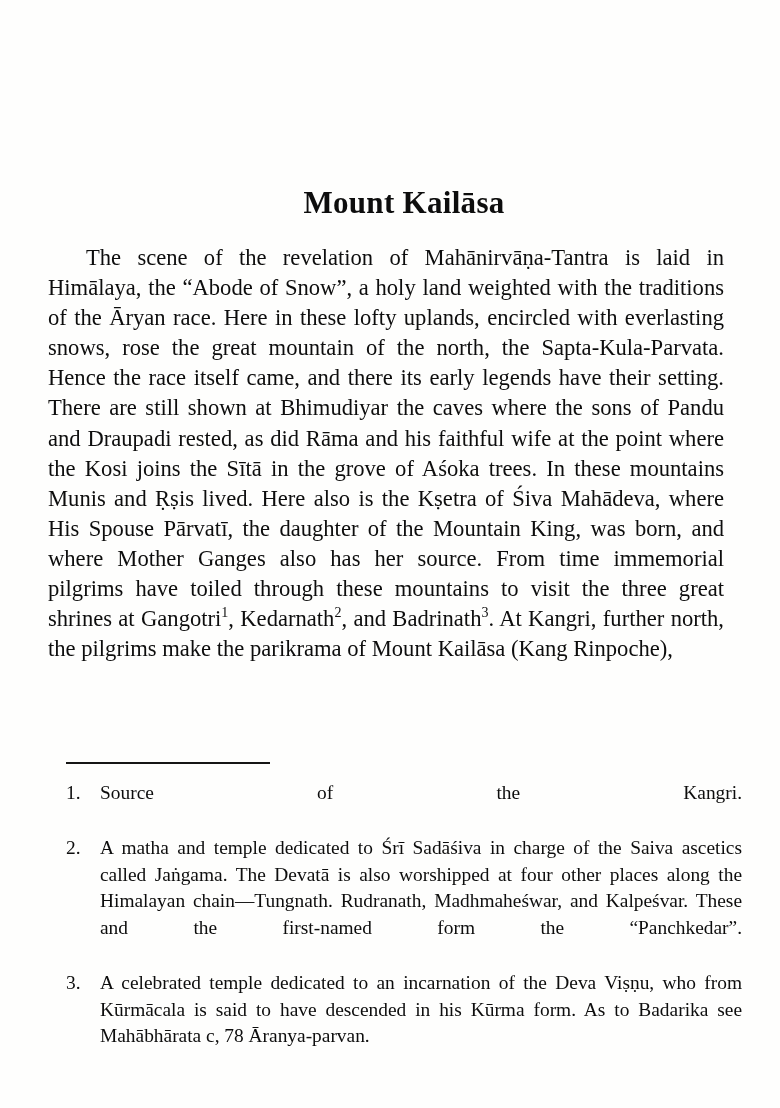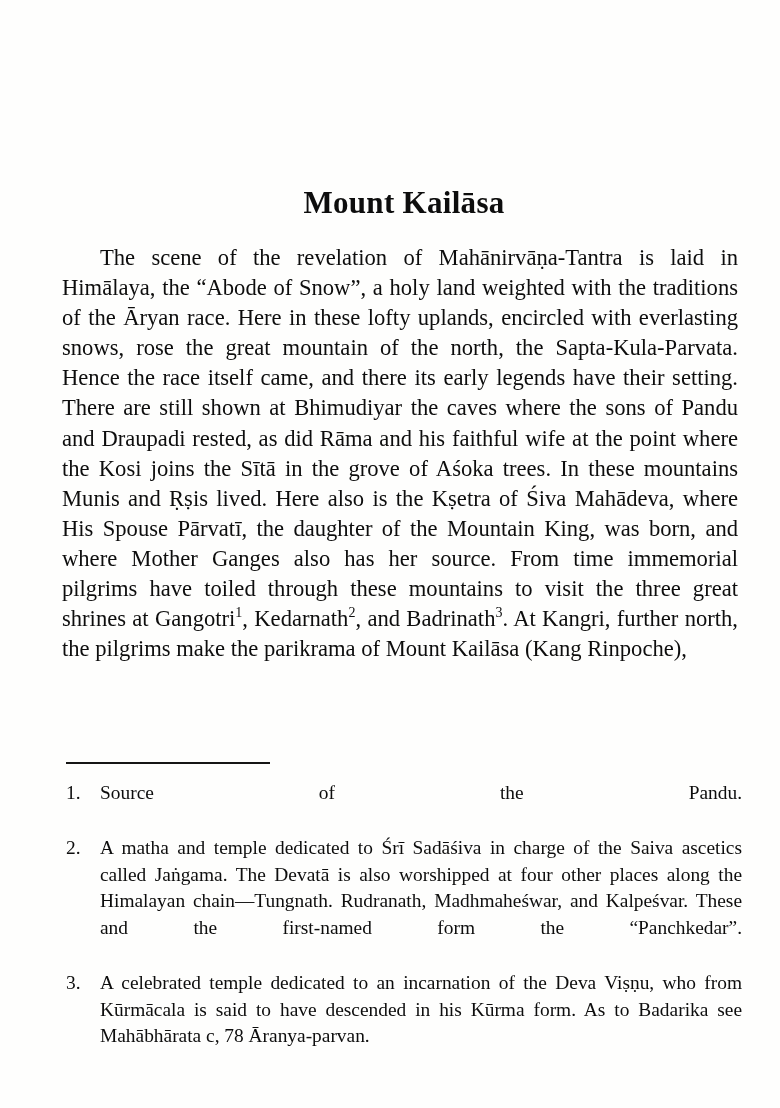--- a/index.html
+++ b/index.html
@@ -27,21 +27,21 @@
     width: 676px;
     text-align: center;
     font-size: 31px;
     font-weight: bold;
     letter-spacing: 0.3px;
     line-height: 1.1;
   }
   .body-block {
     position: absolute;
     top: 243px;
-    left: 62px;
+    left: 48px;
     width: 676px;
   }
   .body-para {
     margin: 0;
     text-align: justify;
     text-justify: inter-word;
     font-size: 22.6px;
     line-height: 30.1px;
     text-indent: 38px;
     -webkit-hyphens: none;
@@ -102,21 +102,21 @@
 
   <div class="body-block">
     <p class="body-para"><span>The scene of the revelation of Mahānirvāṇa-Tantra is laid in Himālaya, the “Abode of Snow”, a holy land weighted with the traditions of the Āryan race. Here in these lofty uplands, encircled with everlasting snows, rose the great mountain of the north, the Sapta-Kula-Parvata. Hence the race itself came, and there its early legends have their setting. There are still shown at Bhimudiyar the caves where the sons of Pandu and Draupadi rested, as did Rāma and his faithful wife at the point where the Kosi joins the Sītā in the grove of Aśoka trees. In these mountains Munis and Ṛṣis lived. Here also is the Kṣetra of Śiva Mahādeva, where His Spouse Pārvatī, the daughter of the Mountain King, was born, and where Mother Ganges also has her source. From time immemorial pilgrims have toiled through these mountains to visit the three great shrines at Gangotri</span><sup>1</sup><span>, Kedarnath</span><sup>2</sup><span>, and Badrinath</span><sup>3</sup><span>. At Kangri, further north, the pilgrims make the parikrama of Mount Kailāsa (Kang Rinpoche),</span></p>
   </div>
 
   <hr class="fn-rule">
 
   <div class="footnotes">
     <div class="footnote">
       <span class="fn-num">1.</span>
-      <span class="fn-text">Source of the Pandu.</span>
+      <span class="fn-text">Source of the Kangri.</span>
     </div>
     <div class="footnote">
       <span class="fn-num">2.</span>
       <span class="fn-text">A matha and temple dedicated to Śrī Sadāśiva in charge of the Saiva ascetics called Jaṅgama. The Devatā is also worshipped at four other places along the Himalayan chain—Tungnath. Rudranath, Madhmaheśwar, and Kalpeśvar. These and the first-named form the “Panchkedar”.</span>
     </div>
     <div class="footnote fn-last">
       <span class="fn-num">3.</span>
       <span class="fn-text">A celebrated temple dedicated to an incarnation of the Deva Viṣṇu, who from Kūrmācala is said to have descended in his Kūrma form. As to Badarika see Mahābhārata c, 78 Āranya-parvan.</span>
     </div>
   </div>

